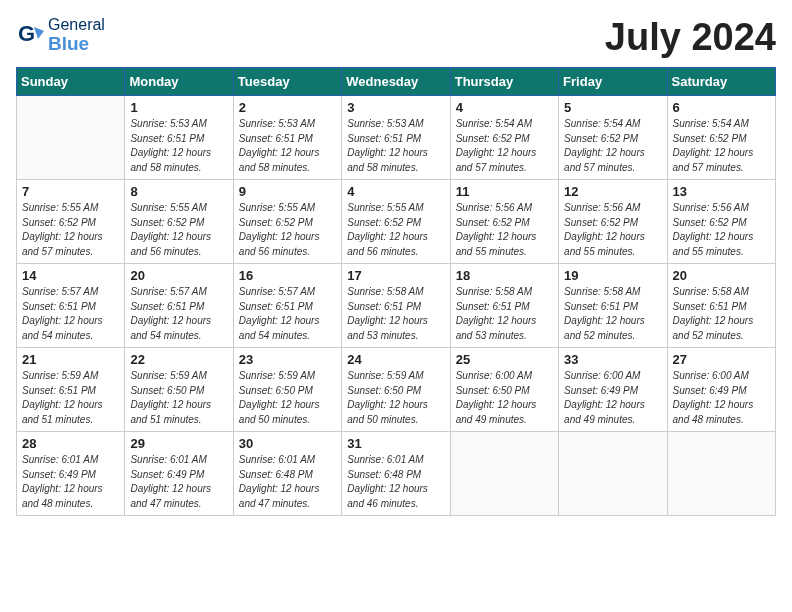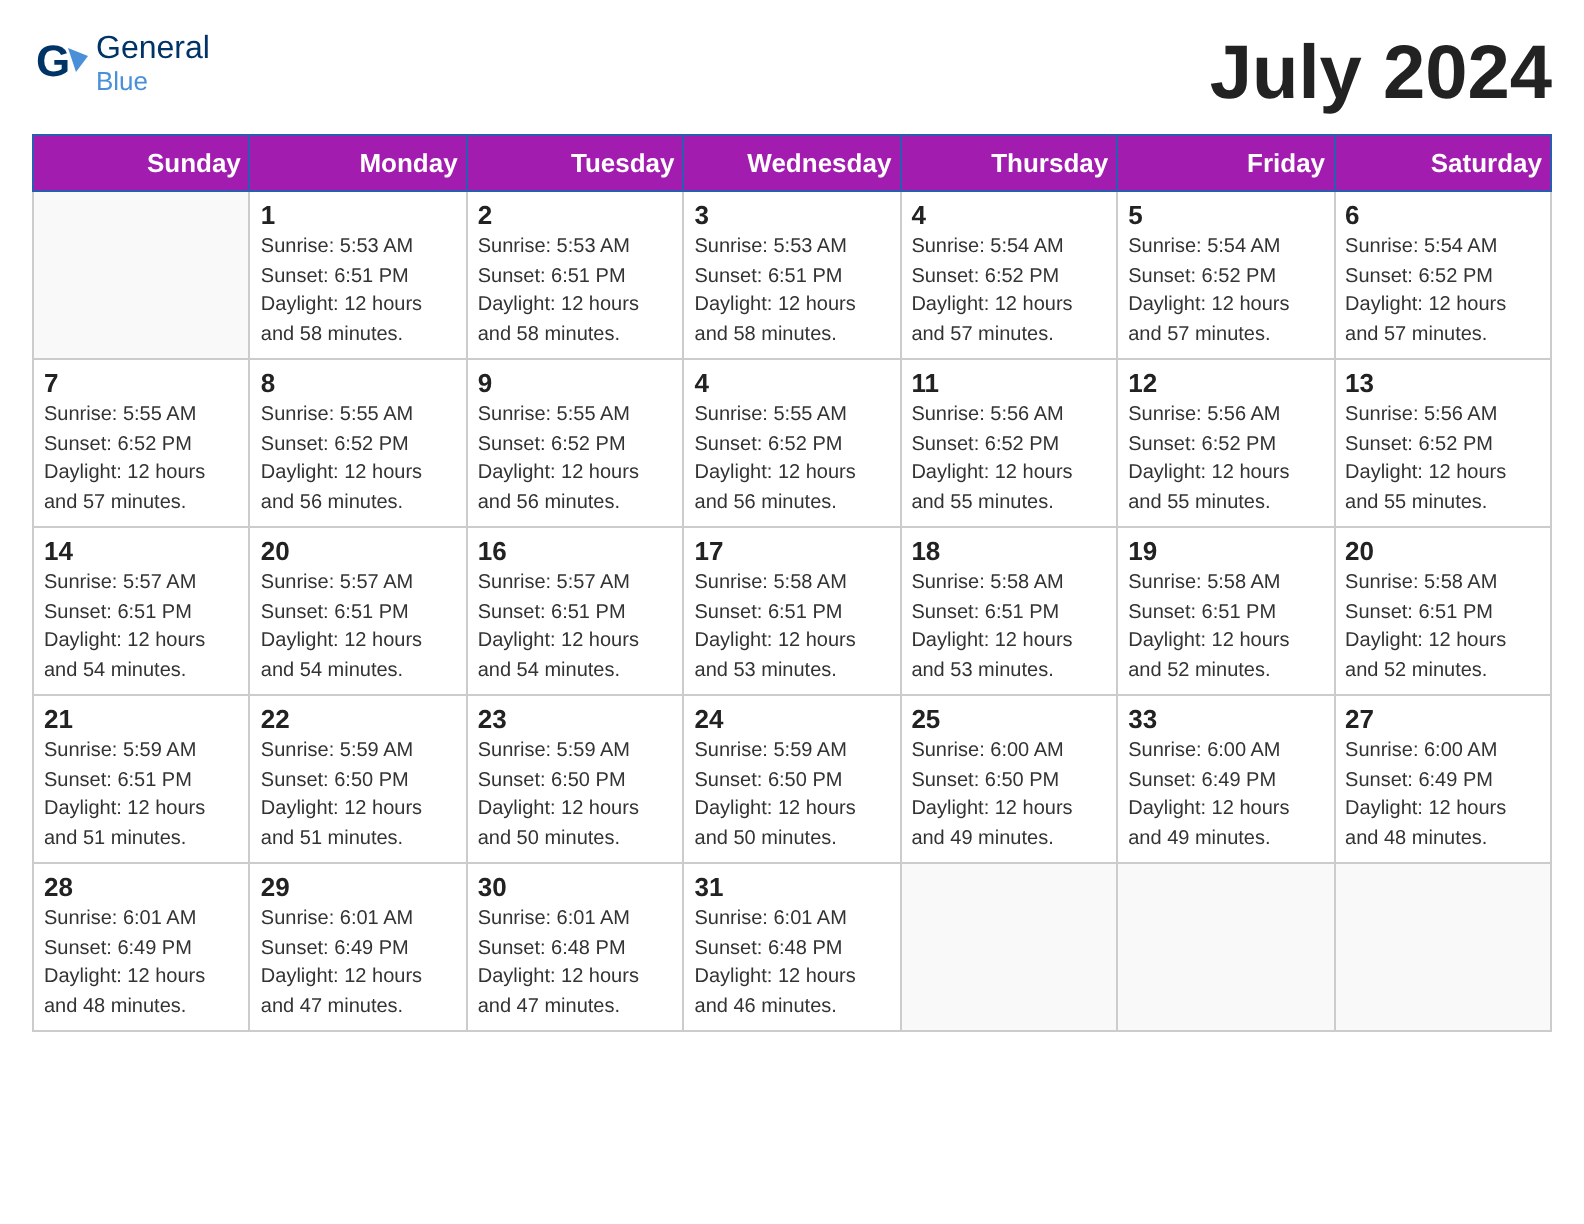--- a/index.html
+++ b/index.html
@@ -36,26 +36,26 @@
     .location-title {
       font-size: 16px;
       color: #333;
     }
     .calendar-table {
       width: 100%;
       border-collapse: collapse;
       table-layout: fixed;
     }
     .calendar-table th {
-      background: #a21caf;
+      background: #0f766e;
       color: #fff;
       font-size: 13px;
       font-weight: bold;
       padding: 6px 4px;
-      text-align: right;
+      text-align: left;
       border: 1px solid #2a5db0;
     }
     .calendar-table td {
       border: 1px solid #ccc;
       vertical-align: top;
       padding: 4px 5px;
       font-size: 10.5px;
       color: #333;
       height: 82px;
     }
@@ -63,37 +63,38 @@
       font-size: 13px;
       font-weight: bold;
       color: #222;
       display: block;
       margin-bottom: 2px;
     }
     .day-info {
       font-size: 10px;
       color: #333;
       line-height: 1.45;
+      font-style: italic;
     }
     .empty-cell {
       background: #f9f9f9;
     }
   </style>
 </head>
 <body>
 
 <div class="header-area">
   <div class="logo">
     <svg class="logo-icon" viewBox="0 0 28 28">
       <text x="2" y="20" font-size="22" fill="#003366" font-weight="bold">G</text>
       <polygon points="18,6 28,10 22,18" fill="#4a90d9"></polygon>
     </svg>
     <div>
       <div style="font-size:16px;font-weight:normal;color:#003366;line-height:1.1">General</div>
-      <div style="font-size:13px;font-weight:normal;color:#4a90d9;line-height:1.1">Blue</div>
+      <div style="font-size:19px;font-weight:bold;color:#4a90d9;line-height:1.1">Blue</div>
     </div>
   </div>
   <div class="title-area">
     <div class="month-title">July 2024</div>
   </div>
 </div>
 
 <table class="calendar-table">
   <thead>
     <tr>

